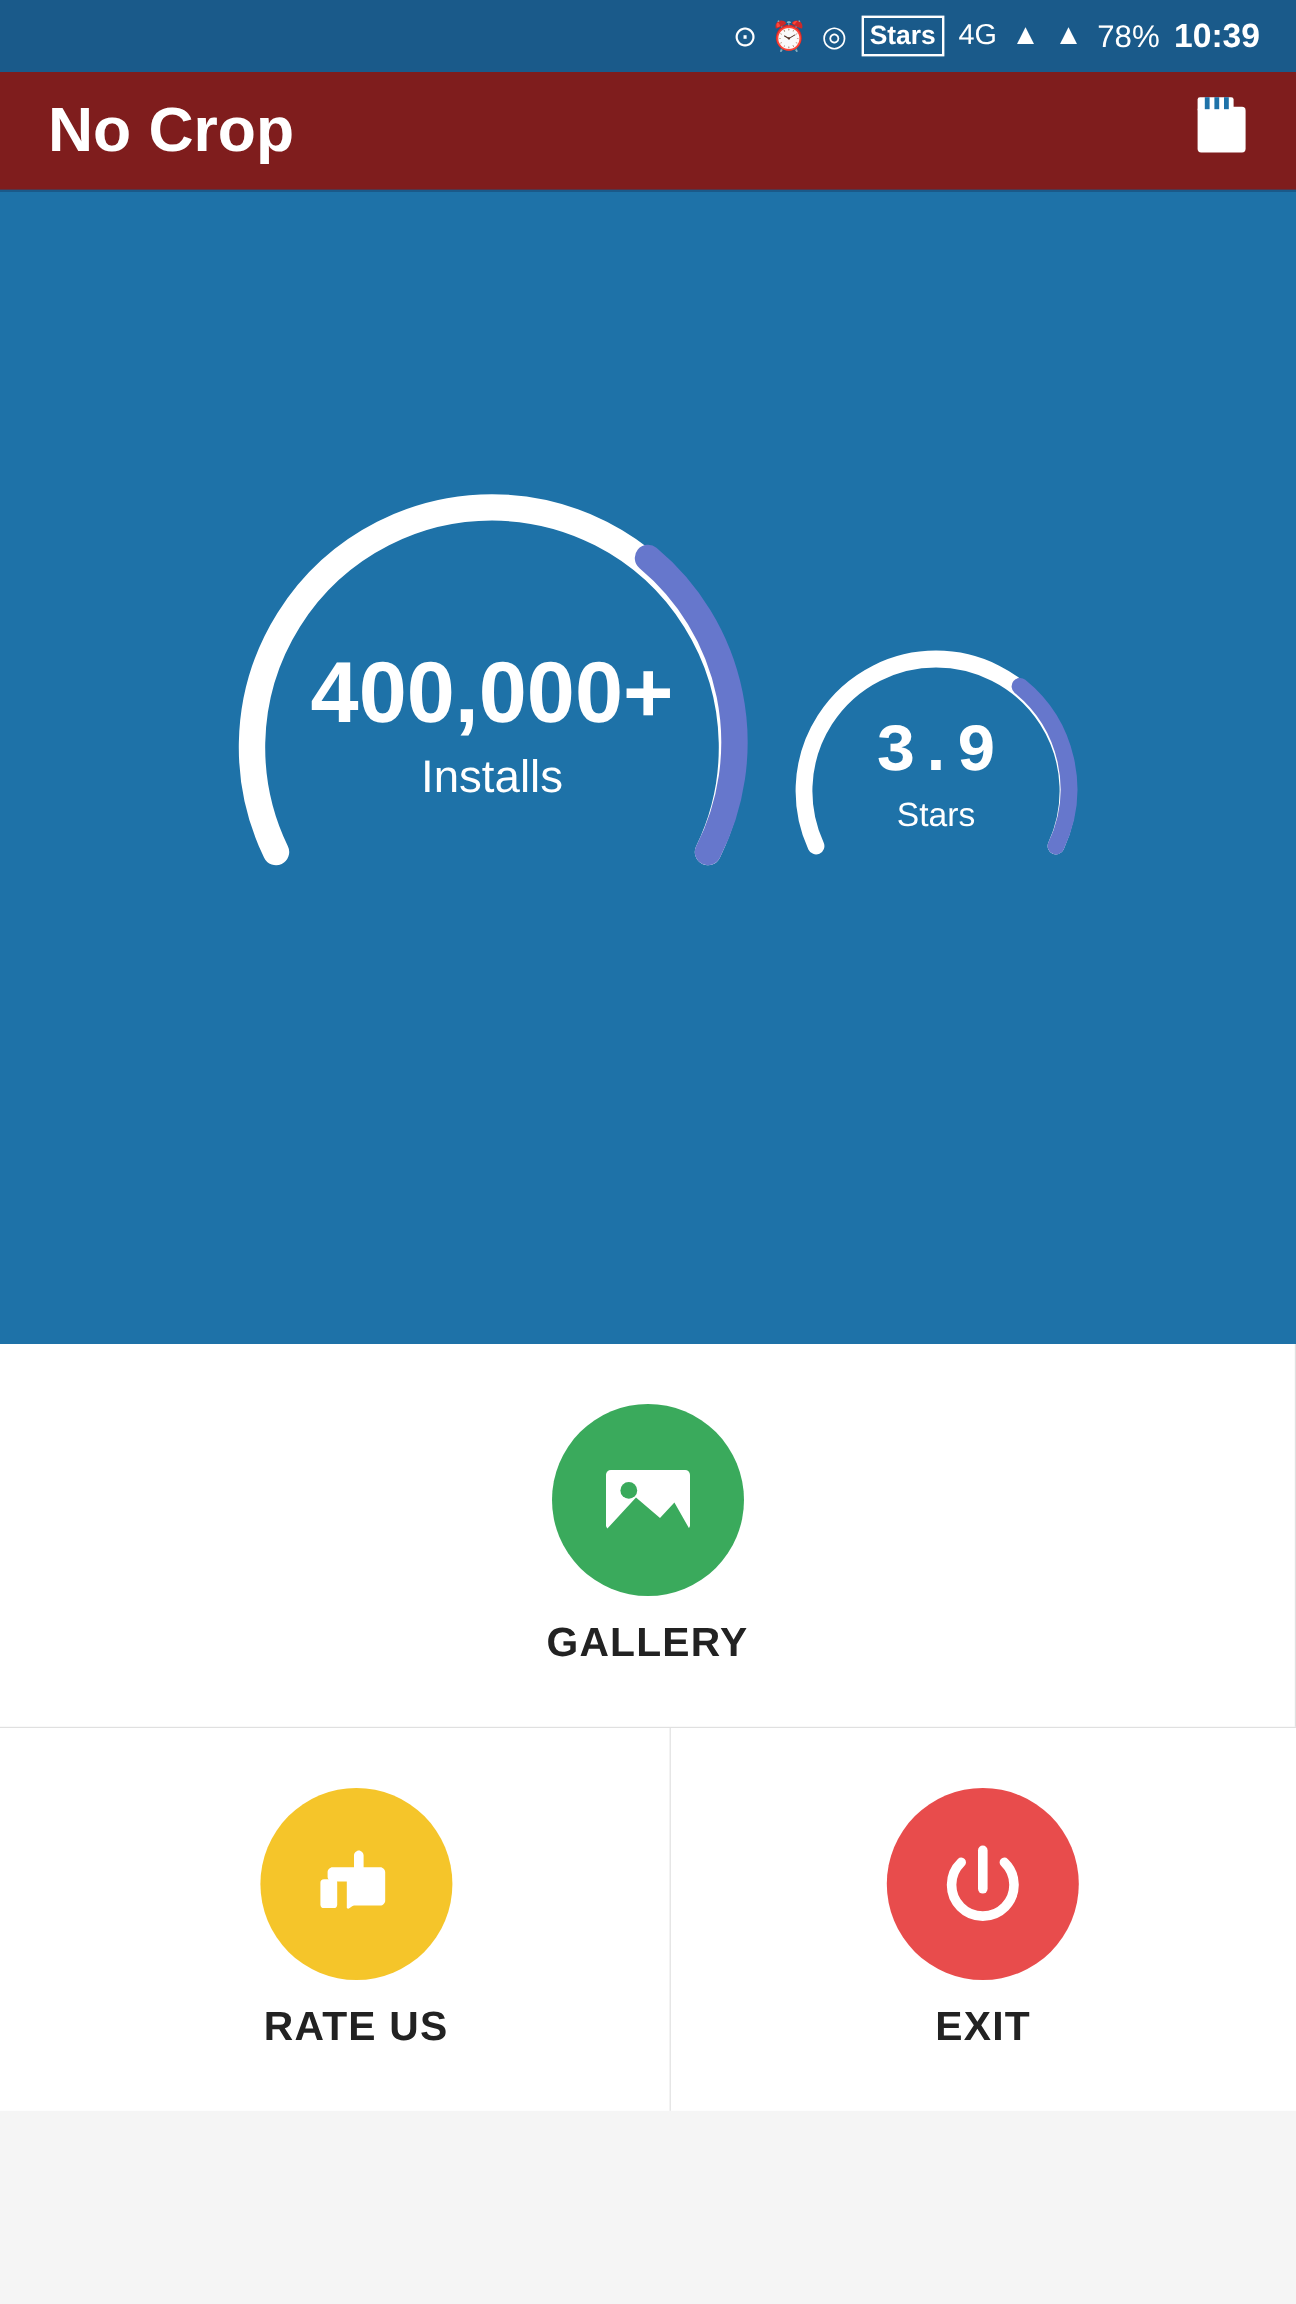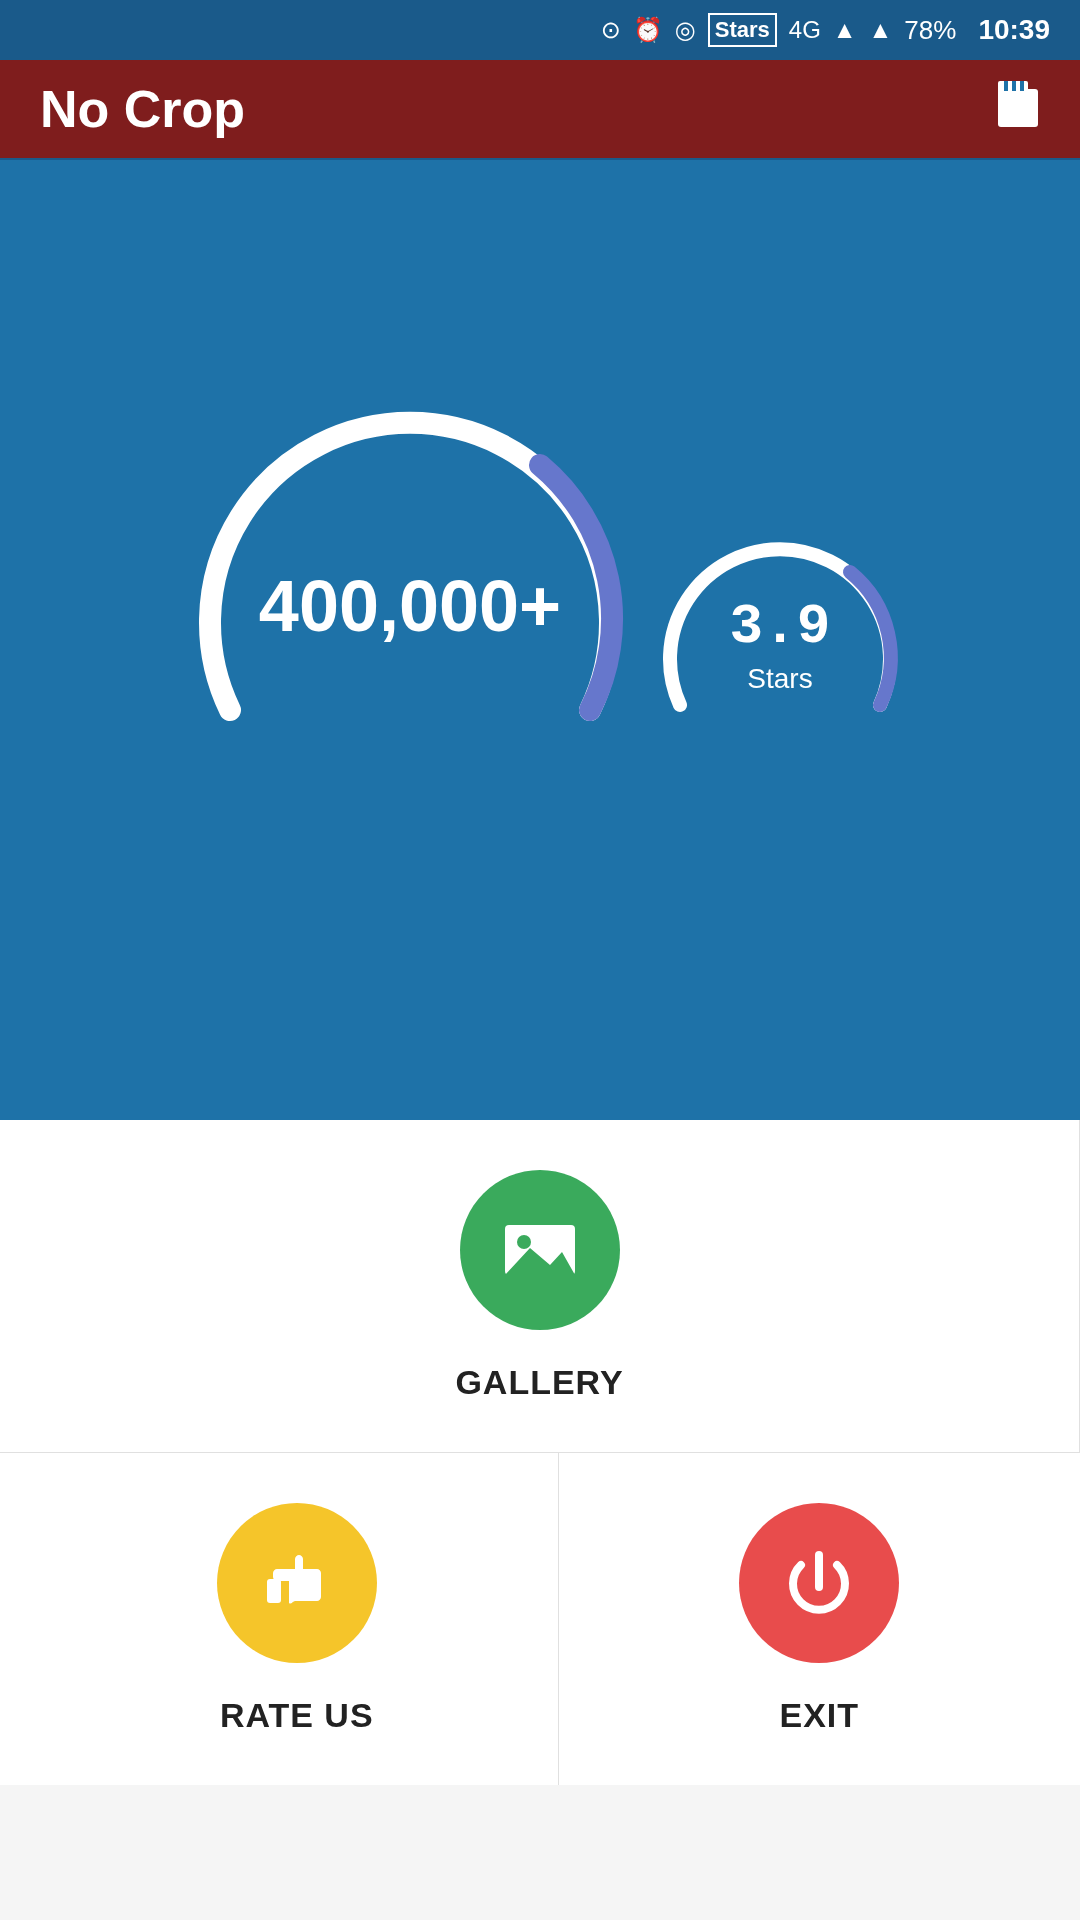--- a/index.html
+++ b/index.html
@@ -20,21 +20,21 @@
       display: flex;
       align-items: center;
       justify-content: flex-end;
       padding: 0 30px;
       color: white;
       font-size: 26px;
       gap: 12px;
     }
 
     .status-icon { font-size: 24px; }
-    .status-time { font-weight: bold; font-size: 28px; margin-left: 10px; }
+    .status-time { font-weight: bold; font-size: 28px; }
     .status-battery { font-size: 26px; }
 
     
     #app-bar {
       background: #7f1d1d;
       height: 100px;
       display: flex;
       align-items: center;
       justify-content: space-between;
       padding: 0 40px;
@@ -155,21 +155,21 @@
       margin-left: 36px;
     }
 
     .menu-item {
       flex: 1;
       display: flex;
       flex-direction: column;
       align-items: center;
       justify-content: center;
       padding: 50px 20px;
-      gap: 33px;
+      gap: 20px;
       cursor: pointer;
     }
 
     .menu-circle {
       width: 160px;
       height: 160px;
       border-radius: 50%;
       display: flex;
       align-items: center;
       justify-content: center;
@@ -233,20 +233,21 @@
       <svg viewBox="0 0 480 480" xmlns="http://www.w3.org/2000/svg">
 
         <path d="M 60,340 A 200,200 0 1,1 420,340" stroke="white" stroke-width="22" fill="none" stroke-linecap="round"></path>
 
         <path d="M 370,95 A 200,200 0 0,1 420,340" stroke="#6677cc" stroke-width="22" fill="none" stroke-linecap="round"></path>
       </svg>
       <div class="gauge-large-text">
         <div class="gauge-large-number">
           <span>400,000</span><span>+</span>
         </div>
+        <div class="gauge-large-label">Installs</div>
       </div>
     </div>
 
     <div class="gauge-small">
       <svg viewBox="0 0 260 260" xmlns="http://www.w3.org/2000/svg">
 
         <path d="M 30,185 A 110,110 0 1,1 230,185" stroke="white" stroke-width="14" fill="none" stroke-linecap="round"></path>
 
         <path d="M 200,52 A 110,110 0 0,1 230,185" stroke="#6677cc" stroke-width="14" fill="none" stroke-linecap="round"></path>
       </svg>

